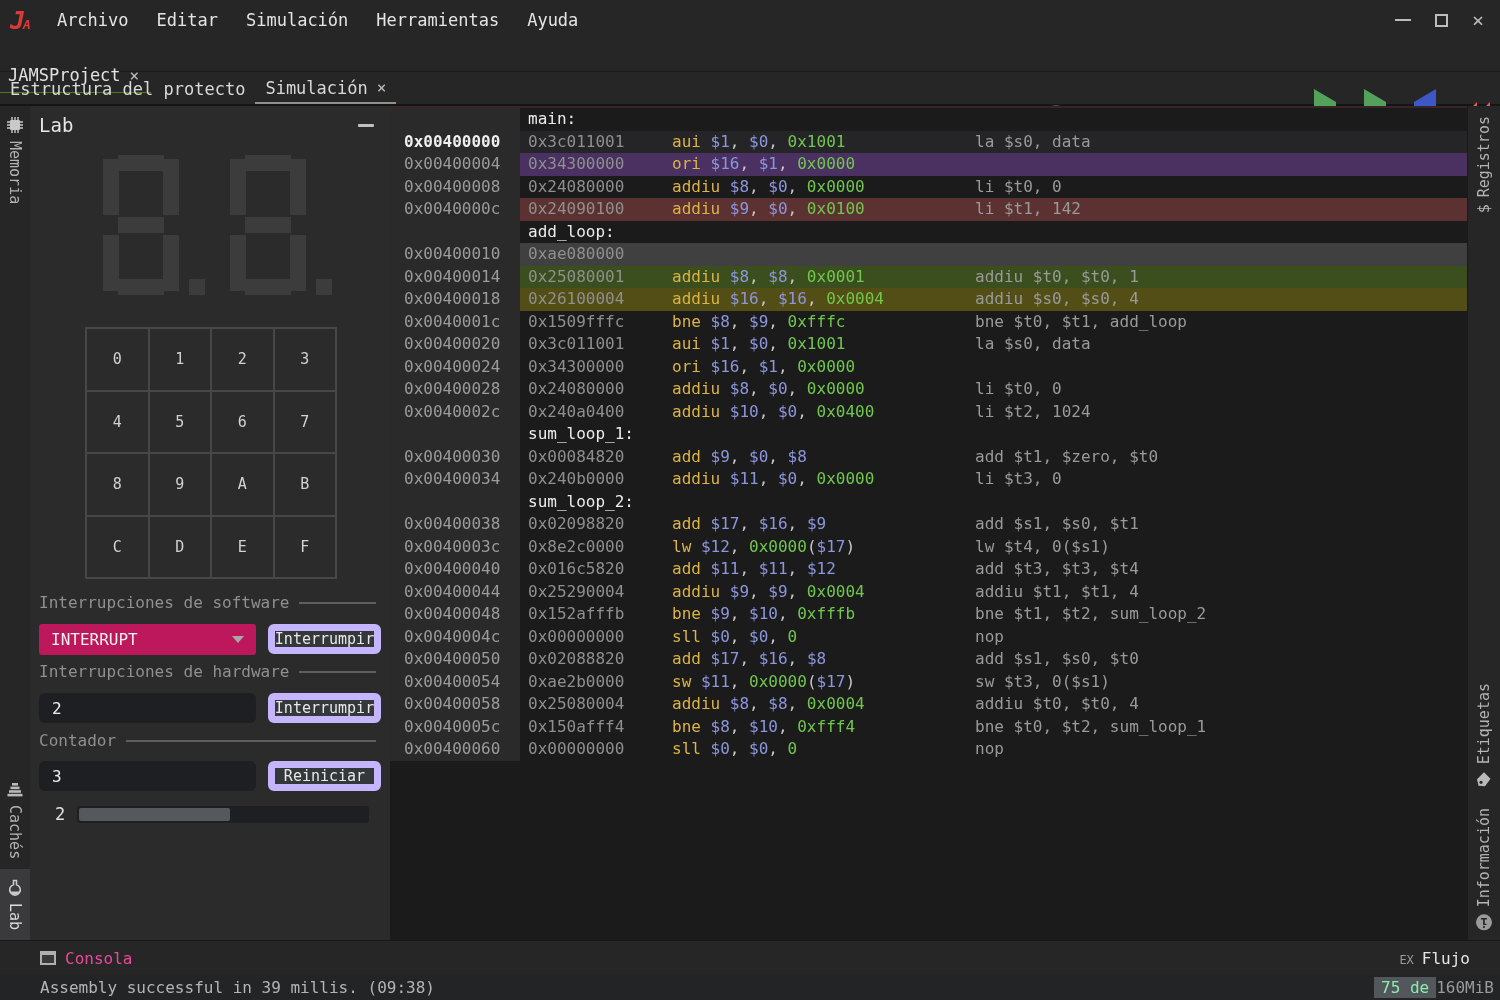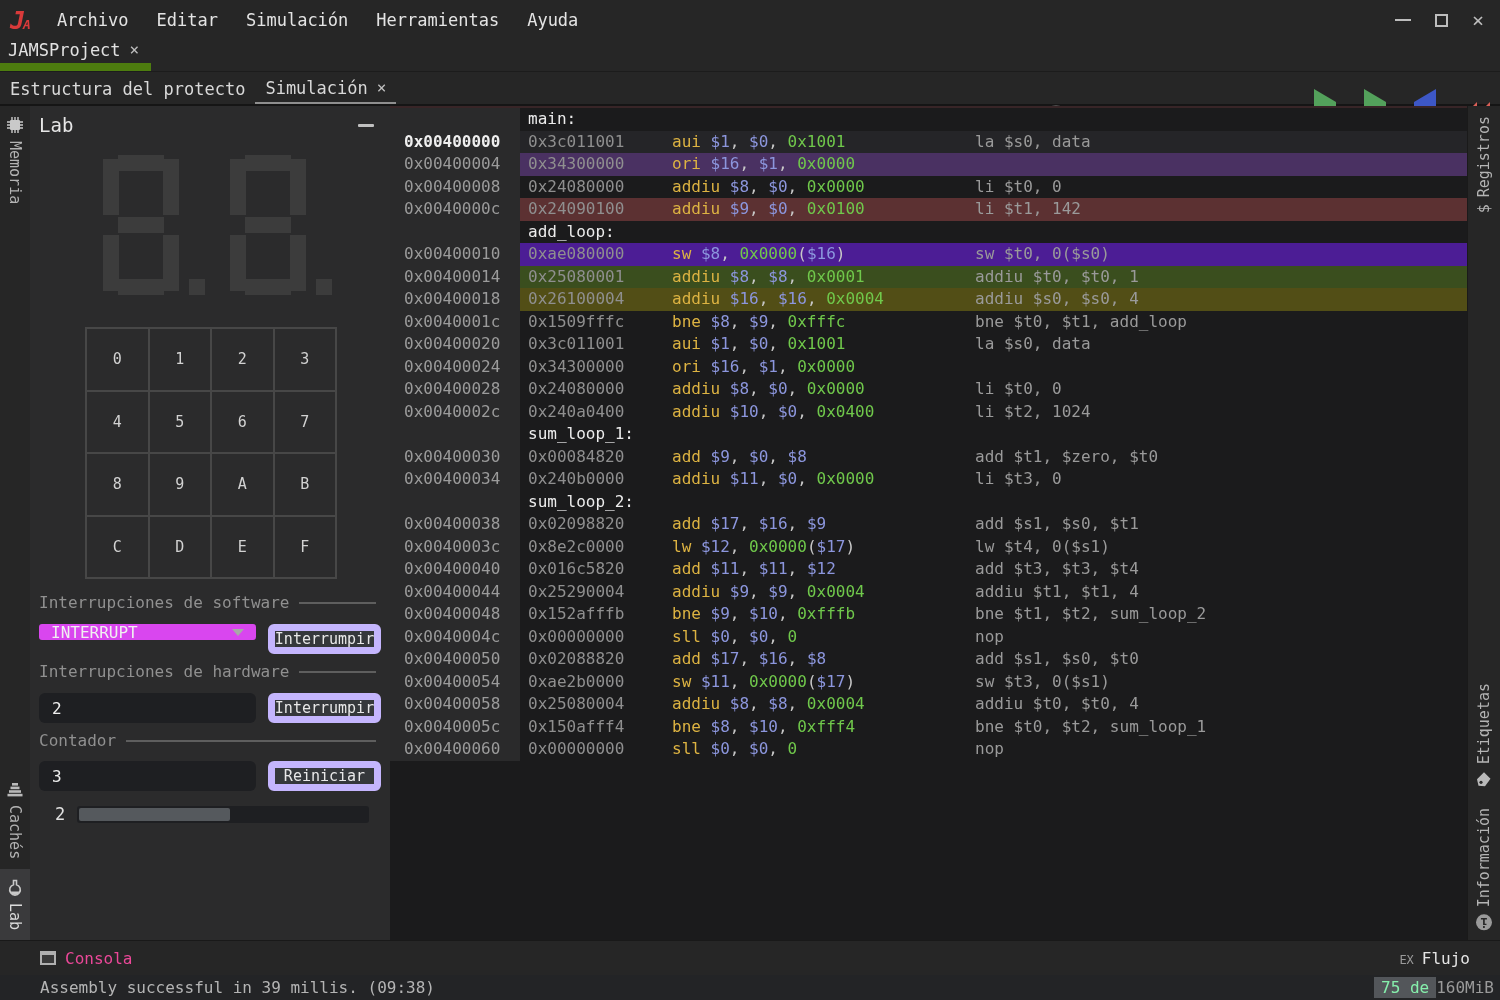--- a/index.html
+++ b/index.html
@@ -21,21 +21,21 @@
   .logo{ color:#d83a3a; font-weight:bold; font-style:italic; font-size:25px; line-height:1; letter-spacing:-2px; }
   .logo small{ font-size:13px; font-weight:bold; }
   .menu-item{ font-size:17px; color:#e4e4e4; cursor:default; }
   .win-controls{ position:absolute; right:16px; top:0; height:40px; display:flex; gap:24px; align-items:center; color:#bdbdbd; font-size:17px; }
   .wc-min{ width:16px; height:2px; background:#bdbdbd; }
   .wc-max{ width:13px; height:13px; border:2px solid #bdbdbd; }
   .wc-close{ font-size:20px; line-height:1; }
 
   
   .proj-tabbar{ position:absolute; top:40px; left:0; right:0; height:32px; border-bottom:1px solid #1c1c1c; }
-  .proj-tab{ display:inline-flex; height:31px; align-items:center; gap:9px; padding:0 12px 4px 8px; font-size:17px; border-bottom:8px solid #4d7c0f; }
+  .proj-tab{ display:inline-flex; height:31px; align-items:center; gap:9px; padding:0 12px 4px 8px; font-size:17px; border-bottom:1px solid #4d7c0f;margin-top:22px; }
   .tab-close{ color:#bdbdbd; font-size:16px; }
 
   .view-tabbar{ position:absolute; top:73px; left:0; right:0; height:33px; display:flex; align-items:stretch; border-bottom:2px solid #151515; }
   .view-tab{ display:inline-flex; align-items:center; gap:9px; padding:0 10px; font-size:17px; color:#d9d9d9; }
   .view-tab.selected{ border-bottom:2px solid #8f8f8f; }
 
   .playback{ margin-left:auto; display:flex; align-items:center; gap:26px; padding-right:12px;margin-top:42px; }
   .pb-time{ font-size:16px; color:#eaeaea; }
   .pb-track{ position:relative; width:240px; height:8px; background:#121212; border-radius:4px; }
   .pb-knob{ position:absolute; left:-2px; top:-6px; width:20px; height:20px; border-radius:50%; background:#4e4e4e; }
@@ -73,21 +73,21 @@
   .sc{ left:60px; top:80px; width:16px; height:56px; }
   .sd{ left:15px; top:124px; width:46px; height:16px; }
   .sdp{ left:86px; top:124px; width:16px; height:16px; }
 
   .keypad{ position:absolute; left:55px; top:221px; width:252px; height:252px; display:grid; grid-template-columns:repeat(4,1fr); grid-template-rows:repeat(4,1fr); border:1px solid #474747; }
   .key{ border:1px solid #474747; display:flex; align-items:center; justify-content:center; font-size:15px; color:#d2d2d2; }
 
   .sep{ position:absolute; left:9px; right:14px; display:flex; align-items:center; gap:10px; font-size:16px; color:#909090; }
   .sep::after{ content:""; flex:1; height:2px; background:#5e5e5e; }
 
-  .lab-select{ position:absolute; left:9px; width:217px; height:16px; background:#d946ef; border-radius:3px; display:flex; align-items:center; padding:0 12px; font-size:16px; color:#f0f0f0; }
+  .lab-select{ position:absolute; left:9px; width:217px; height:31px; background:#be185d; border-radius:3px; display:flex; align-items:center; padding:0 12px; font-size:16px; color:#f0f0f0; }
   .caret{ margin-left:auto; width:0; height:0; border-left:6px solid transparent; border-right:6px solid transparent; border-top:7px solid #a8a8a8; }
   .lab-btn{ position:absolute; left:238px; width:113px; height:30px; background:#35383b; border:7px solid #c4b5fd; border-radius:6px; display:flex; align-items:center; justify-content:center; font-size:15px; color:#e8e8e8; }
   .lab-input{ position:absolute; left:9px; width:217px; height:30px; background:#1e1f22; border-radius:6px; display:flex; align-items:center; padding:0 13px; font-size:16px; color:#eeeeee; }
 
   .prog-row{ position:absolute; left:25px; top:698px; display:flex; align-items:center; gap:12px; }
   .prog-label{ font-size:17px; color:#e0e0e0; }
   .prog-track{ position:relative; width:292px; height:17px; background:#1e1f22; border-radius:3px; overflow:hidden; }
   .prog-fill{ position:absolute; left:2px; top:2px; bottom:2px; background:#55595d; border-radius:2px; }
 
   
@@ -320,21 +320,21 @@
         </div>
       </div>
       <div class="crow">
         <div class="addr"></div>
         <div class="body">
           <span class="lbl">add_loop:</span>
         </div>
       </div>
       <div class="crow">
         <div class="addr">0x00400010</div>
-        <div class="body" style="background: #4c1d95;">
+        <div class="body" style="background: #404040; flex-direction: column;">
           <span class="mc">0xae080000</span>
           <span class="ins"><span class="mn">sw </span><span class="rg">$8</span><span class="pu">, </span><span class="im">0x0000</span><span class="pu">(</span><span class="rg">$16</span><span class="pu">)</span></span>
           <span class="src">sw $t0, 0($s0)</span>
         </div>
       </div>
       <div class="crow">
         <div class="addr">0x00400014</div>
         <div class="body" style="background: rgb(58, 78, 30);">
           <span class="mc">0x25080001</span>
           <span class="ins"><span class="mn">addiu </span><span class="rg">$8</span><span class="pu">, </span><span class="rg">$8</span><span class="pu">, </span><span class="im">0x0001</span></span>

